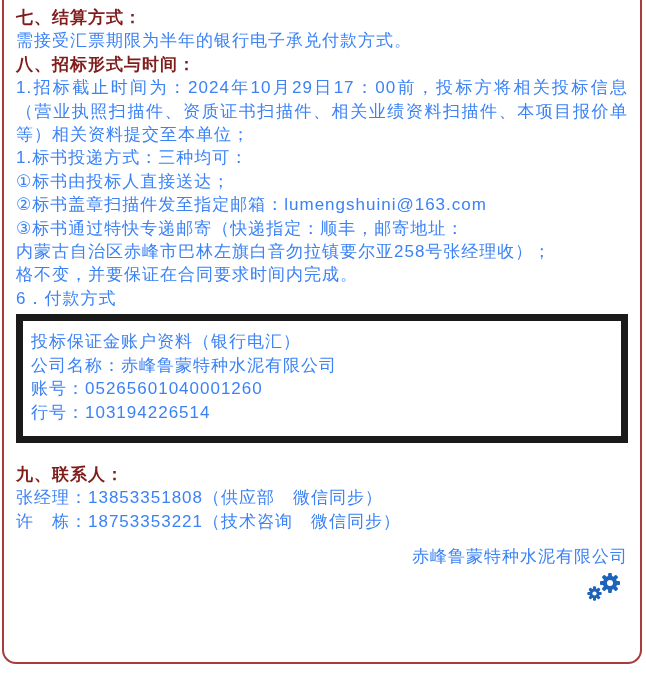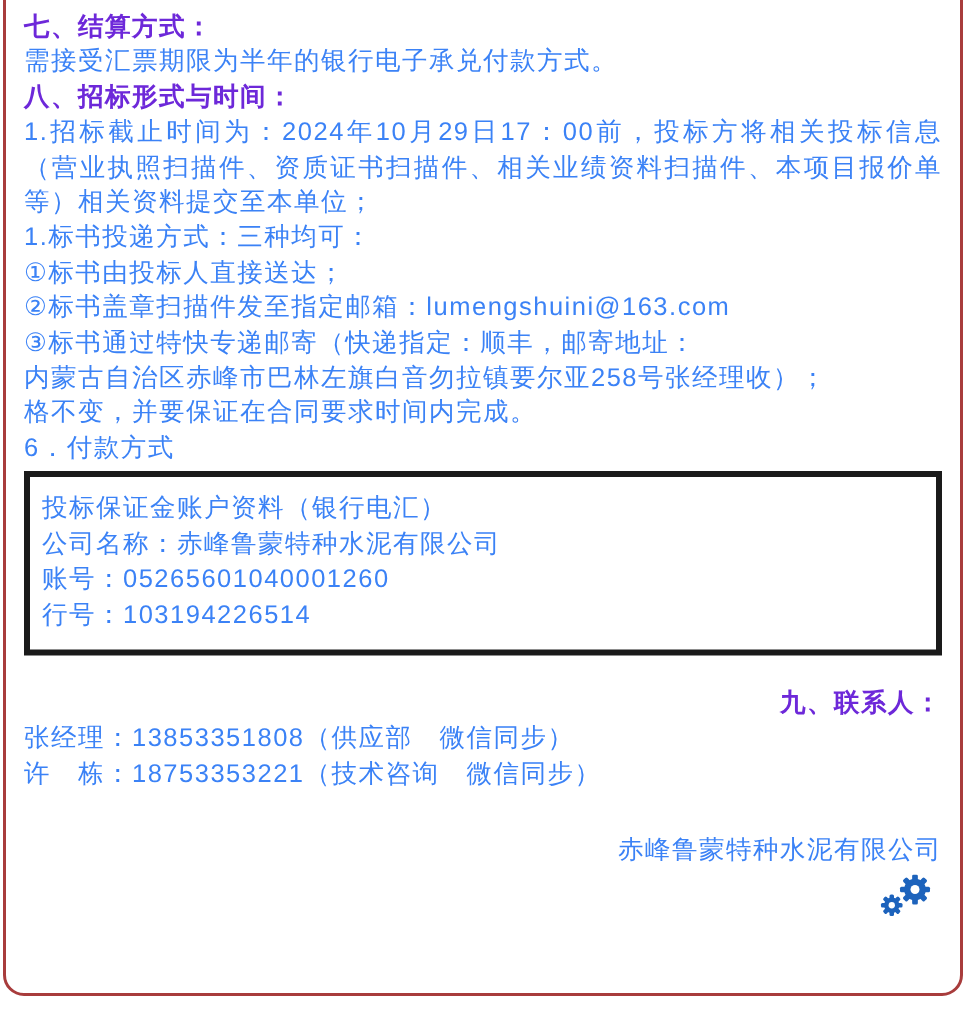--- a/index.html
+++ b/index.html
@@ -10,28 +10,28 @@
   .page{
     position:absolute;left:2px;top:-14px;width:640px;height:678px;
     box-sizing:border-box;background:#fff;
     border:2px solid #a83c3c;border-radius:14px;
     padding:18px 12px 0 12px;overflow:hidden;
   }
   .t{
     font-size:17px;line-height:23.4px;letter-spacing:1px;
     color:#3b82f6;white-space:nowrap;
   }
-  .h{font-weight:bold;color:#6d28d9;}
+  .h{font-weight:bold;color:#7f1d1d;}
   .full{white-space:normal;text-align:justify;text-align-last:justify;}
-  .mt20{margin-top:20px;text-align:right;}
+  .mt20{margin-top:20px;}
   .box{
-    border:4px solid #84cc16;margin-top:4px;
+    border:7px solid #84cc16;margin-top:4px;
     padding:9px 10px 12px 8px;
   }
-  .sig{text-align:right;padding-right:0px;margin-top:28px;}
+  .sig{text-align:right;padding-right:0px;margin-top:12px;}
   .gear-row{text-align:right;padding-right:6px;margin-top:4px;height:28px;}
   .gear-row svg{display:inline-block;vertical-align:top;}
 </style>
 </head>
 <body>
 
 <div class="page" style="border-color: rgb(168, 60, 60);">
 
   <div class="t h">七、结算方式：</div>
   <div class="t">需接受汇票期限为半年的银行电子承兑付款方式。</div>

